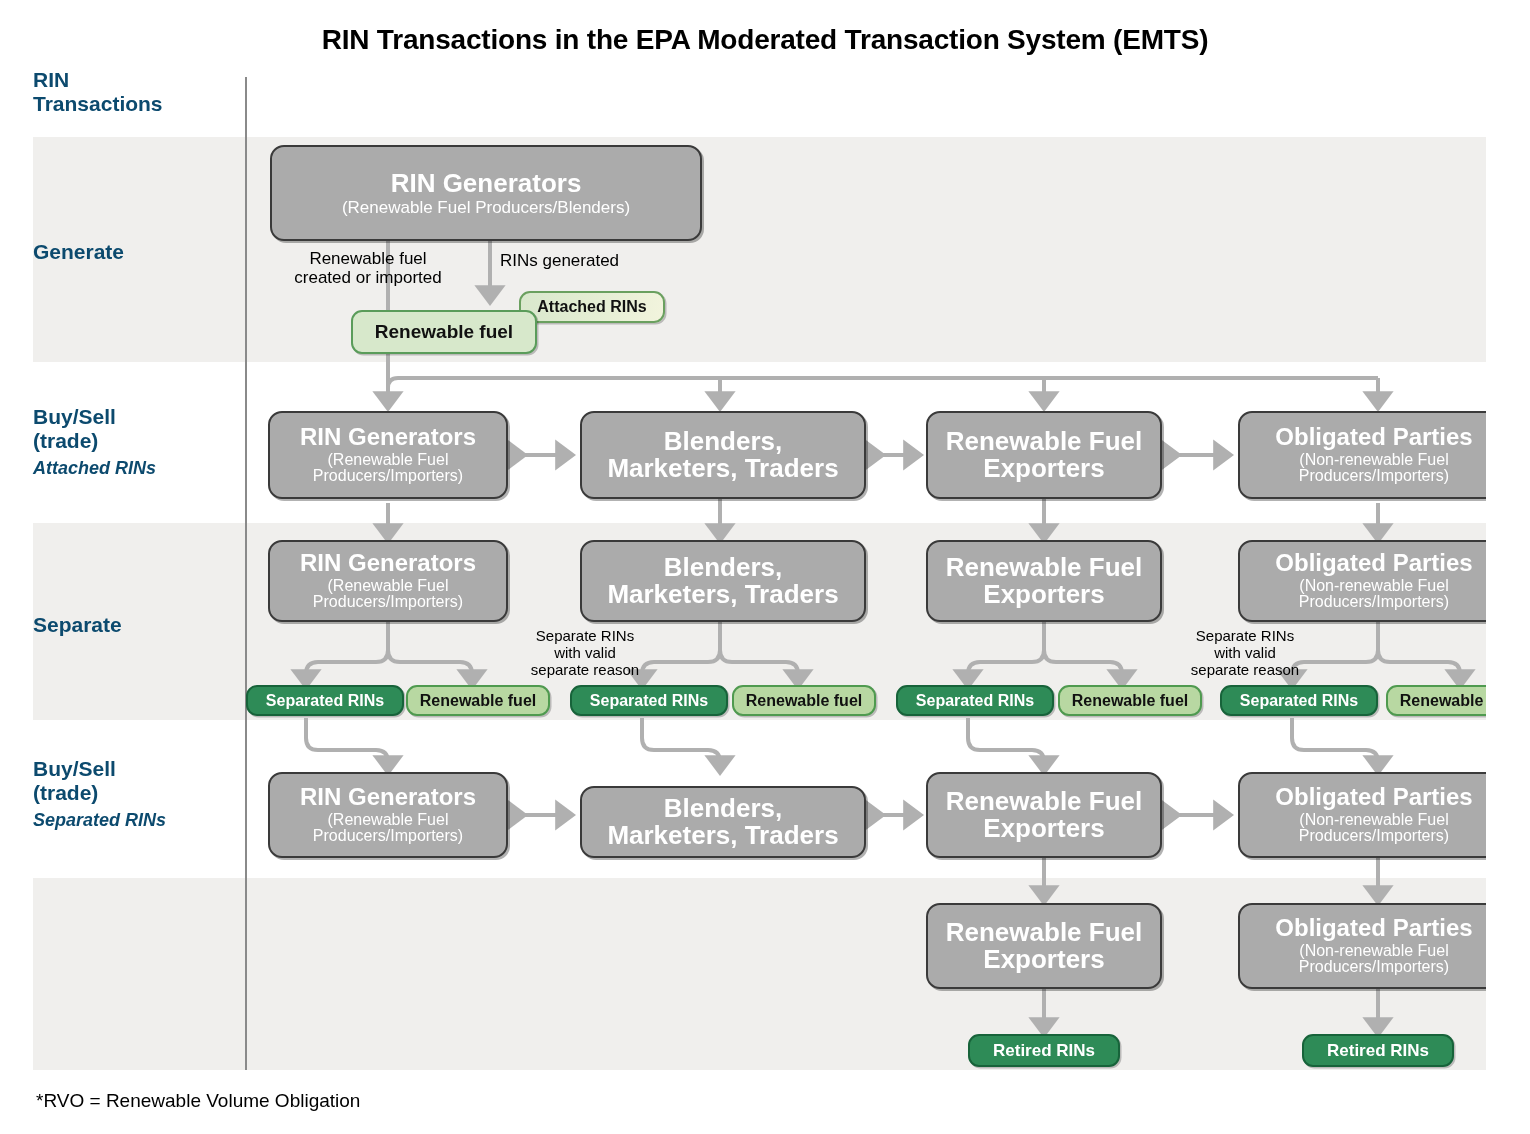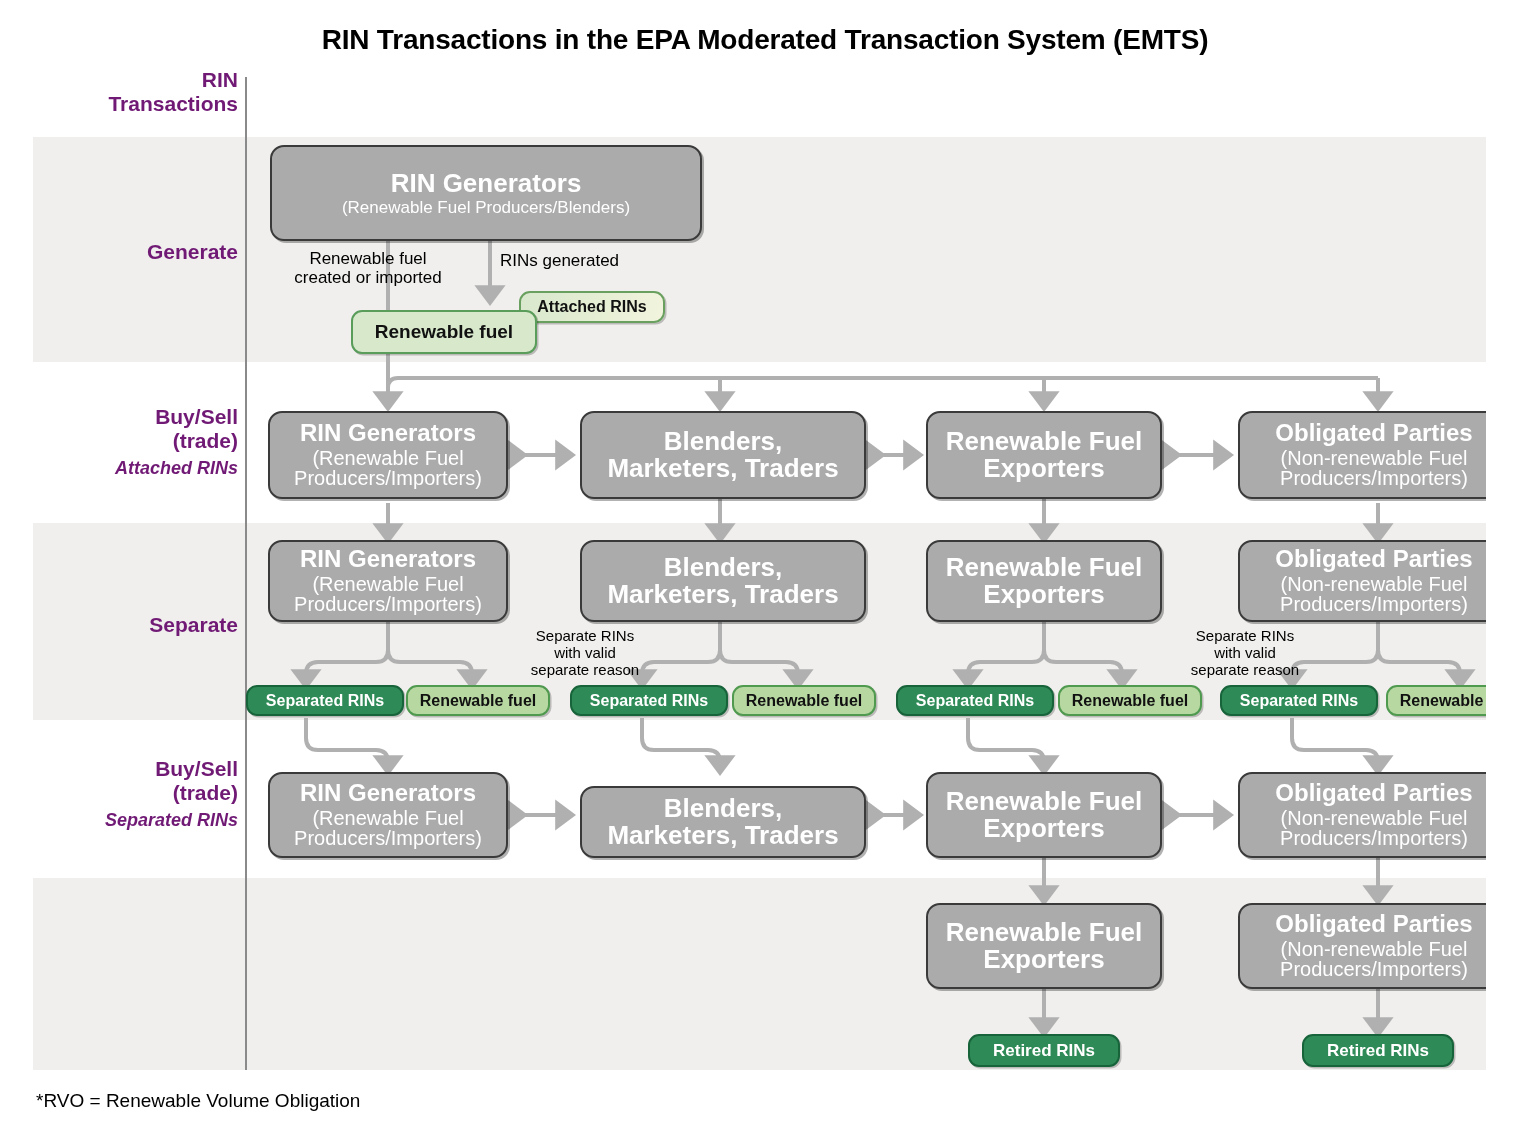--- a/index.html
+++ b/index.html
@@ -11,32 +11,32 @@
   .band{position:absolute;left:33px;width:1477px;background:#f0efed;}
 
   
   #title{position:absolute;left:0;top:24px;width:1530px;text-align:center;
          font-size:28px;font-weight:bold;color:#000;letter-spacing:-0.2px;}
 
   
   #divider{position:absolute;left:245px;top:77px;width:2px;height:993px;background:#8a8a8a;}
 
   
-  .stage-label{position:absolute;left:33px;width:205px;text-align:right;color:#701a75;}
+  .stage-label{position:absolute;left:33px;width:205px;text-align:left;color:#0c4a6e;}
   .stage-label .main{font-size:21px;font-weight:bold;line-height:1.12;}
   .stage-label .sub{font-size:18px;font-weight:bold;font-style:italic;margin-top:6px;line-height:1.12;}
 
   
   .node{position:absolute;box-sizing:border-box;background:#ababab;border:2.5px solid #3a3a3a;
         border-radius:14px;display:flex;flex-direction:column;align-items:center;
         justify-content:center;text-align:center;color:#ffffff;
         box-shadow:2px 2px 0 rgba(0,0,0,0.30);padding:2px 6px;}
   .node .t1{font-size:26px;font-weight:bold;line-height:1.04;}
   .node .t1.sm{font-size:24px;}
-  .node .t2{font-size:20px;line-height:1.04;margin-top:2px;}
+  .node .t2{font-size:16px;line-height:1.04;margin-top:2px;}
 
   
   .pill{position:absolute;box-sizing:border-box;border-radius:11px;display:flex;
         align-items:center;justify-content:center;text-align:center;
         font-size:16px;font-weight:bold;white-space:nowrap;
         box-shadow:1.5px 1.5px 0 rgba(0,0,0,0.22);}
   .pill.dark{background:#2e8b57;border:2px solid #17633a;color:#ffffff;}
   .pill.light{background:#b8d8a2;border:2px solid #4f9a4f;color:#111111;}
   .pill.soft{background:#d7e8cb;border:2px solid #5a9c5a;color:#111111;}
   .pill.attached{background:linear-gradient(100deg,#d9e8cd 0%,#e3edd2 45%,#f2f4dd 100%);

